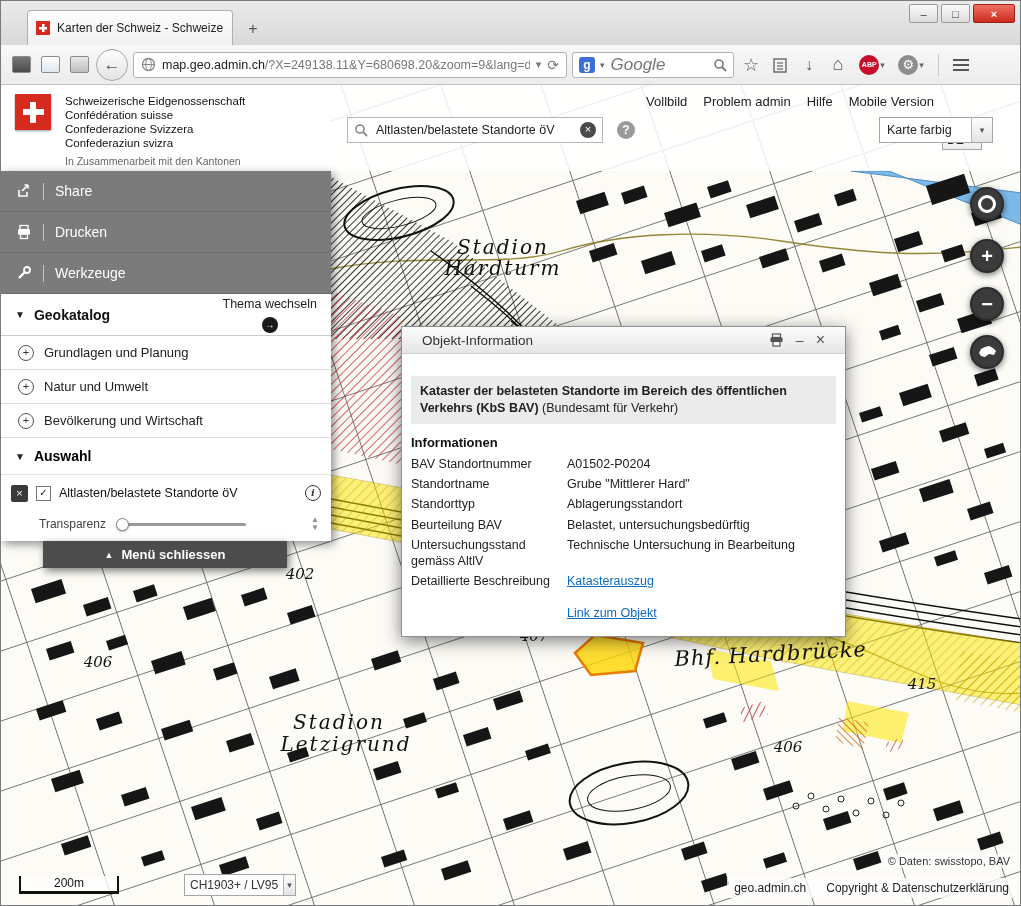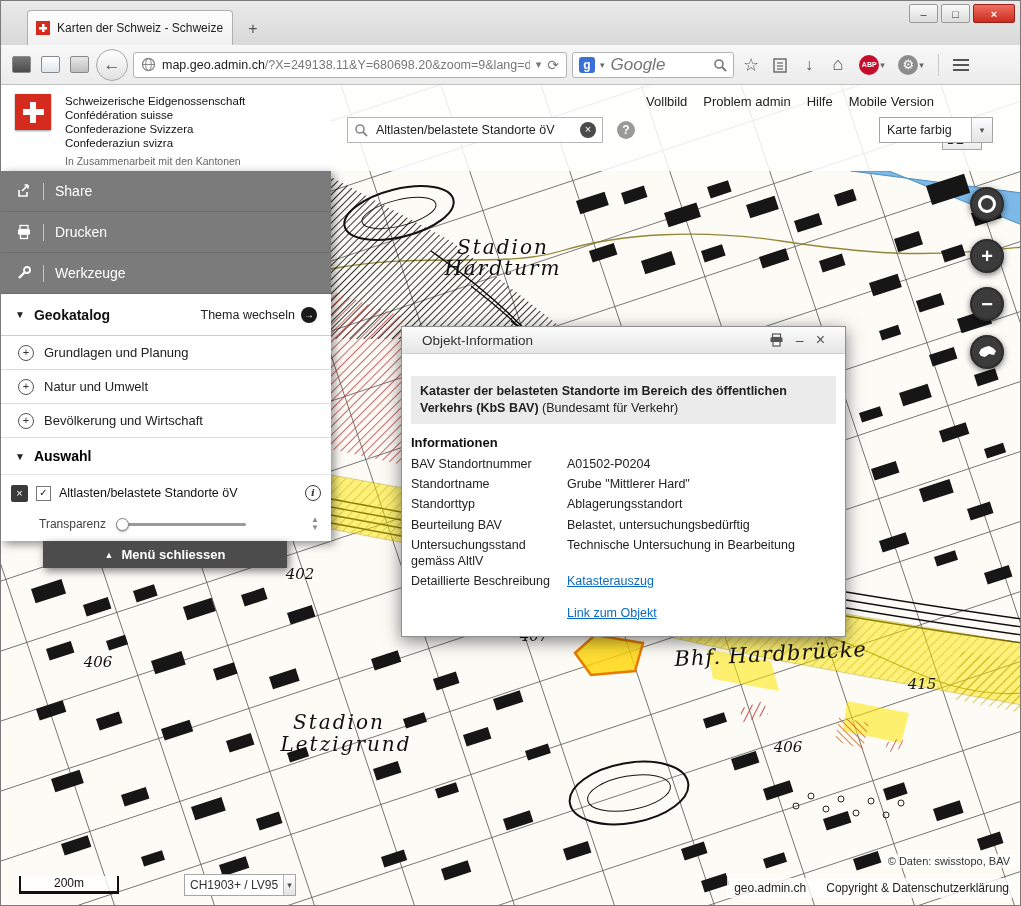--- a/index.html
+++ b/index.html
@@ -60,21 +60,21 @@
   .style-select{position:absolute;right:29px;top:32px;width:114px;height:26px;background:#fff;border:1px solid #a5a5a5;display:flex;align-items:center;font-size:12.5px;color:#222;box-sizing:border-box;}
   .style-select .lab{flex:1;padding:0 7px;}
   .dd{width:20px;align-self:stretch;border-left:1px solid #b5b5b5;background:linear-gradient(#fdfdfd,#e4e4e4);display:flex;align-items:center;justify-content:center;color:#555;font-size:9px;}
   
   .sidebar{position:absolute;top:86px;left:0;width:330px;z-index:6;background:#fff;box-shadow:3px 3px 9px rgba(0,0,0,.45);}
   .menu-row{height:41px;background:#7b7b7b;border-bottom:1px solid #6d6d6d;display:flex;align-items:center;color:#fff;font-size:14px;padding:4px 15px;gap:11px;box-sizing:border-box;}
   .mdiv{width:1px;height:17px;background:rgba(255,255,255,.55);}
   .cat-header{height:42px;display:flex;align-items:center;padding:0 14px;gap:9px;border-bottom:1px solid #ccc;background:#fff;box-sizing:border-box;}
   .tri{font-size:10px;color:#222;}
   .cat-header b{font-size:14px;color:#111;}
-  .theme-link{margin-left:auto;font-size:12.5px;color:#222;display:flex;align-items:center;gap:6px;}
+  .theme-link{margin-left:auto;font-size:12.5px;color:#222;display:flex;align-items:center;gap:6px;flex-direction:column;}
   .circ-arrow{width:16px;height:16px;border-radius:50%;background:#1a1a1a;color:#fff;font-size:10px;text-align:center;line-height:16px;}
   .cat-item{height:34px;display:flex;align-items:center;gap:10px;padding:0 17px;font-size:13px;color:#222;border-bottom:1px solid #ddd;box-sizing:border-box;}
   .plus-ico{width:14px;height:14px;border:1px solid #555;border-radius:50%;color:#333;font-size:11px;line-height:13px;text-align:center;flex:0 0 auto;}
   .sel-header{height:37px;display:flex;align-items:center;padding:0 14px;gap:9px;border-bottom:1px solid #e4e4e4;box-sizing:border-box;}
   .sel-header b{font-size:14px;}
   .layer-row{height:36px;display:flex;align-items:center;gap:8px;padding:0 10px;font-size:12.5px;color:#111;box-sizing:border-box;}
   .x-btn{width:17px;height:17px;background:#3a3a3a;color:#fff;border-radius:2px;font-size:11px;display:flex;align-items:center;justify-content:center;}
   .cbx{width:13px;height:13px;border:1px solid #777;background:#fff;font-size:10px;line-height:12px;text-align:center;color:#111;}
   .layer-lab{flex:1;}
   .info-ico{width:16px;height:16px;border:1.5px solid #3a3a3a;border-radius:50%;font-size:10px;font-weight:bold;font-style:italic;font-family:"DejaVu Serif",serif;text-align:center;line-height:13px;color:#3a3a3a;box-sizing:border-box;}

